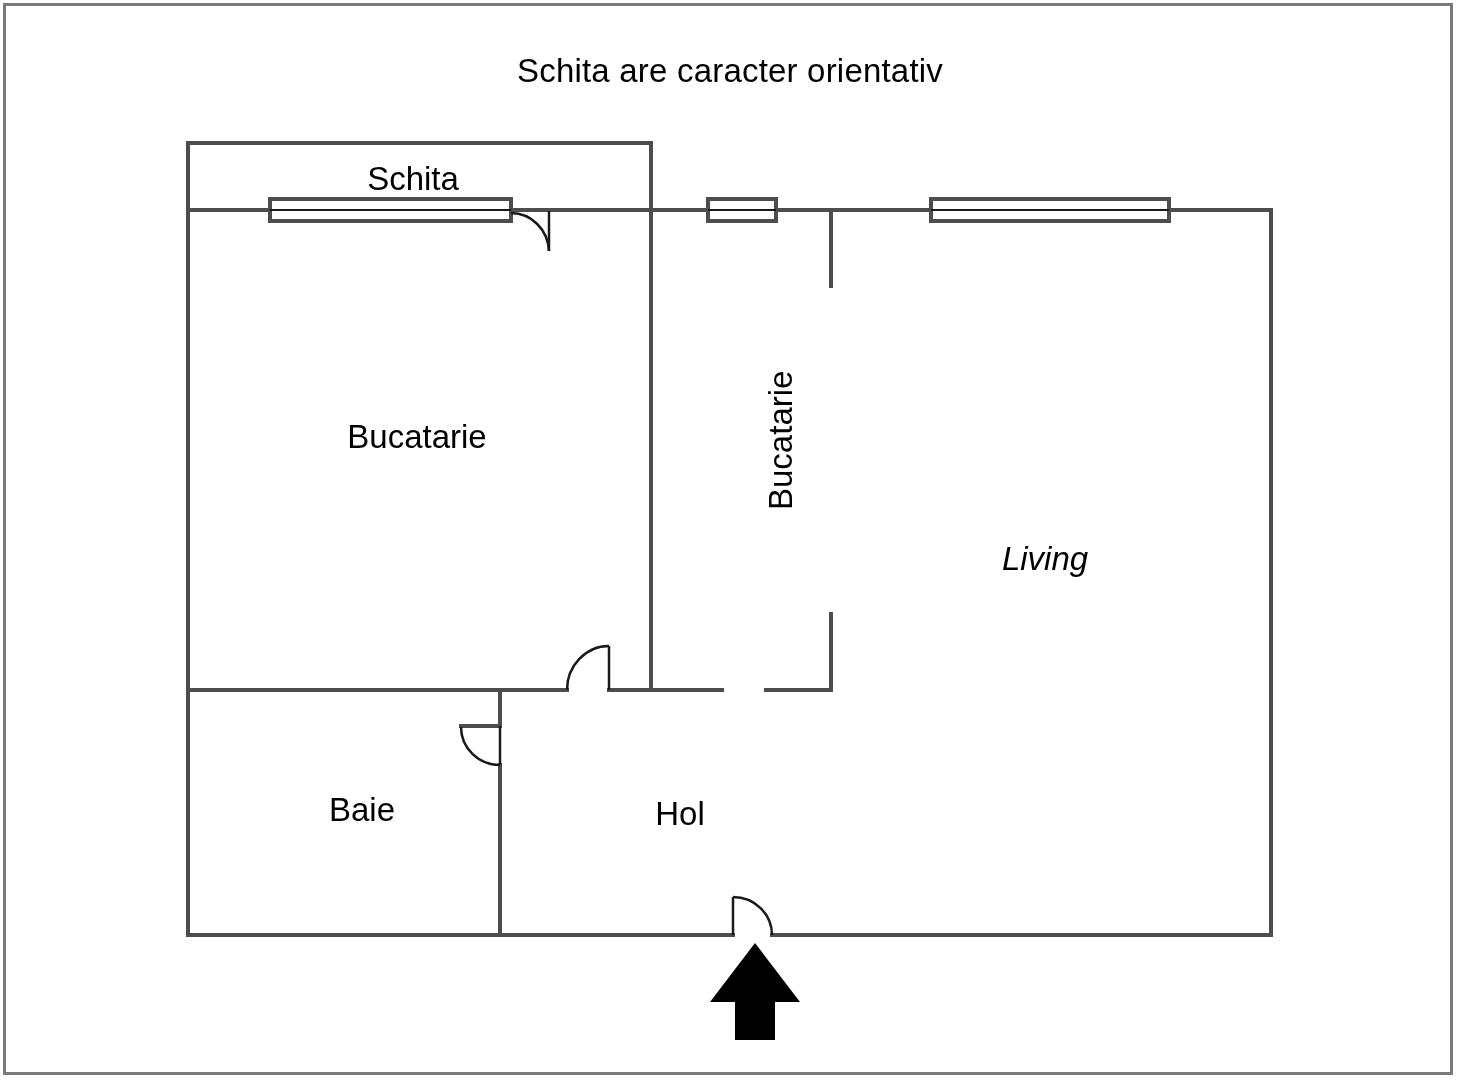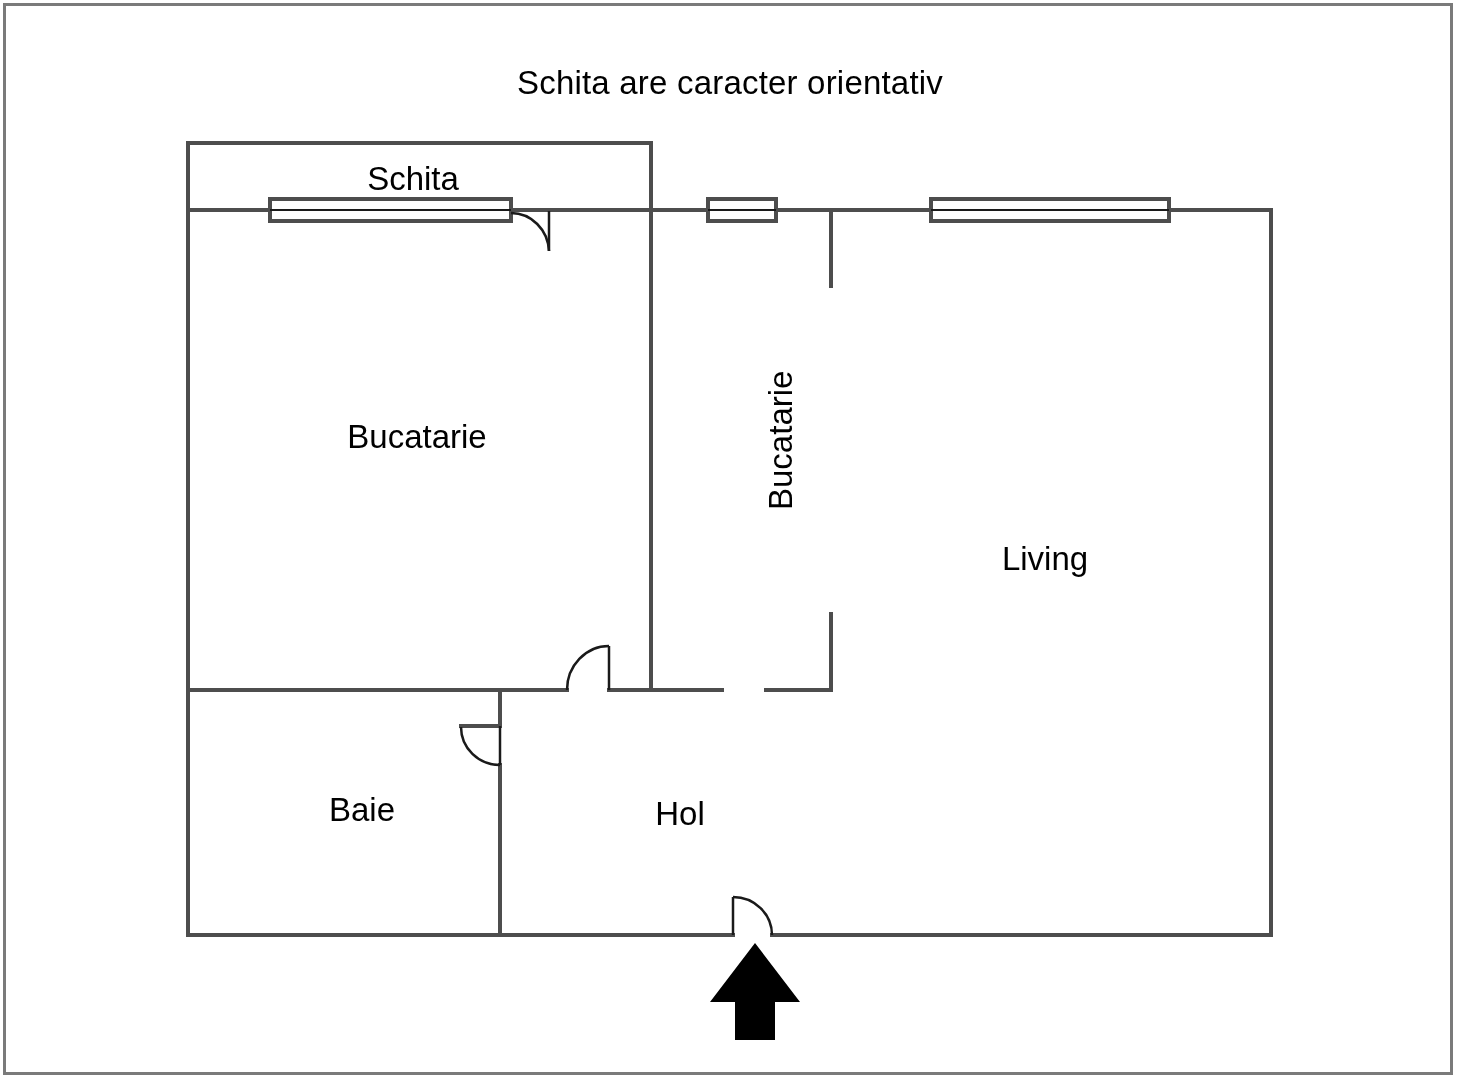--- a/index.html
+++ b/index.html
@@ -22,21 +22,21 @@
     left: 3px;
     top: 3px;
     width: 1450px;
     height: 1072px;
     border: 3px solid #7a7a7a;
     box-sizing: border-box;
   }
   #plan-title {
     position: absolute;
     left: 0;
-    top: 64px;
+    top: 52px;
     width: 1460px;
     text-align: center;
     font-size: 33px;
     color: #000000;
     letter-spacing: 0.2px;
     white-space: nowrap;
   }
   #floorplan-svg {
     position: absolute;
     left: 0;
@@ -128,19 +128,19 @@
     </g>
 
   </svg>
 
   <div class="room-label" style="left:413px; top:160px; transform:translateX(-50%);">Schita</div>
 
   <div class="room-label" style="left:417px; top:418px; transform:translateX(-50%);">Bucatarie</div>
 
   <div class="room-label vertical" style="left:762px; top:510px;">Bucatarie</div>
 
-  <div class="room-label" style="left:1045px; top:540px; transform:translateX(-50%);">Living</div>
+  <div class="room-label" style="left:1045px; top:540px; transform:translateX(-50%);font-style:italic;">Living</div>
 
   <div class="room-label" style="left:362px; top:791px; transform:translateX(-50%);">Baie</div>
 
   <div class="room-label" style="left:656px; top:795px; transform:translateX(-50%);margin-left:24px;">Hol</div>
 
 </div>
 
 </body></html>

